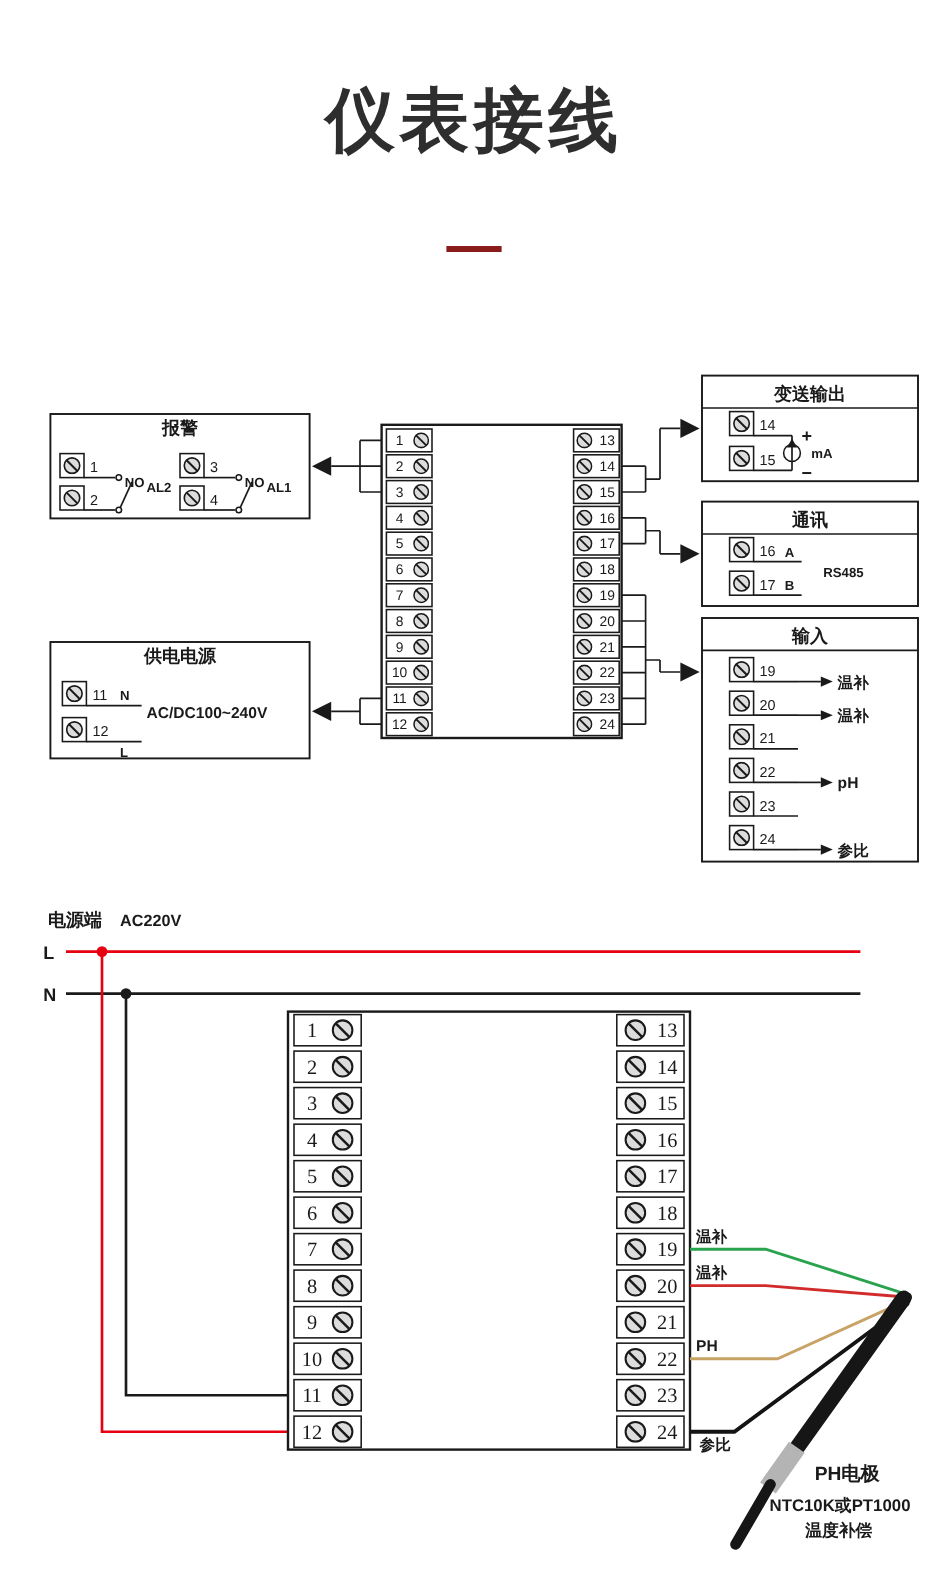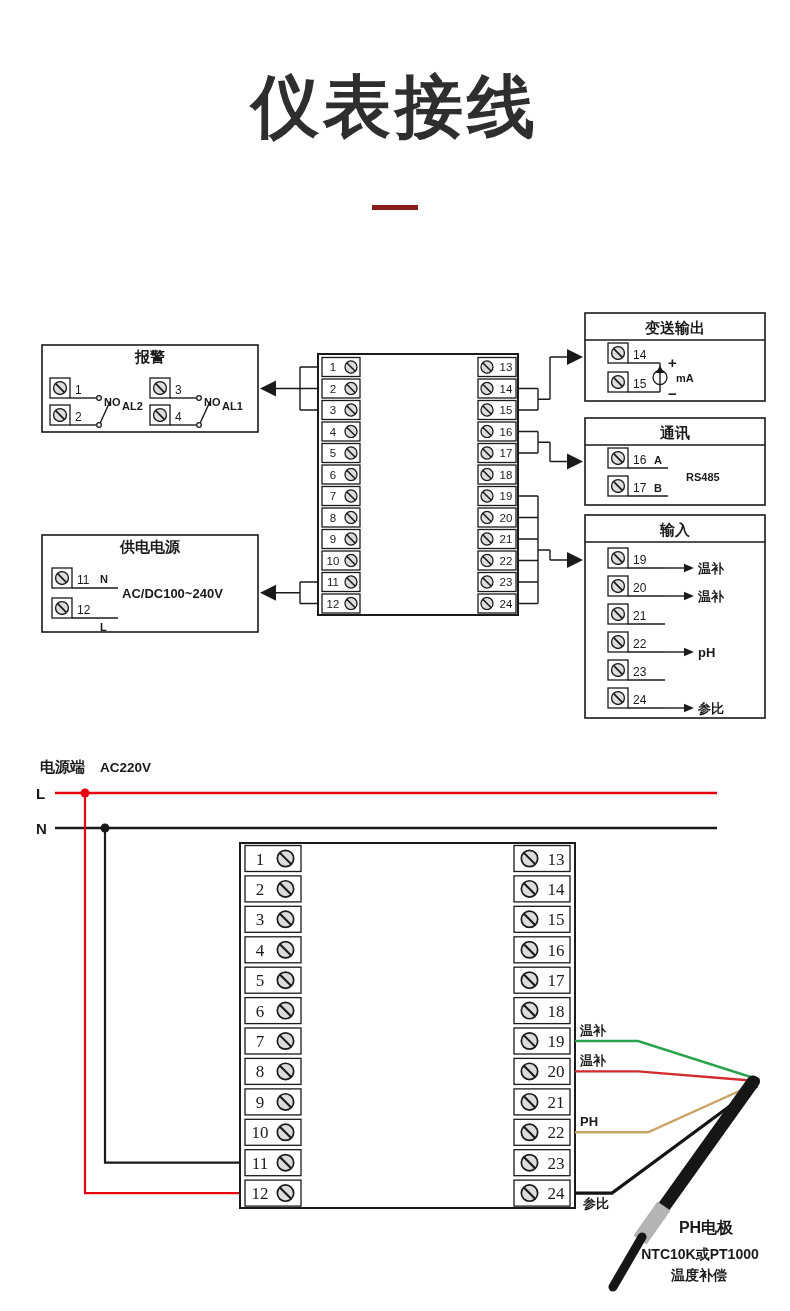--- a/index.html
+++ b/index.html
@@ -2,21 +2,21 @@
 <html style="--ink: #1a1a1a; --title: #2e2e2e; --accent: #8b1c1c; --rail_l: #e60012; --rail_n: #1a1a1a; --wire_temp1: #2aa34f; --wire_temp2: #d22b2b; --wire_ph: #c9a265; --wire_ref: #141414; --screw_fill: #dcdcdc; --probe_body: #161616; --probe_sleeve: #b4b4b4;"><head>
 <meta charset="utf-8">
 <style>
   html,body { margin:0; padding:0; }
   body {
     width:790px; height:1311px; background:#ffffff; position:relative;
     font-family:"Liberation Sans", sans-serif; overflow:hidden;
   }
   .page-title {
     position:absolute; top:62px; left:0; width:790px; text-align:center;
-    font-size:68px; font-weight:900; letter-spacing:4px; color:var(--title);
+    font-size:58px; font-weight:900; letter-spacing:4px; color:var(--title);
     font-family:Liberation Mono, monospace;
   }
   .title-dash {
     position:absolute; top:205px; left:372px; width:46px; height:5px;
     background:var(--accent);
   }
   svg { position:absolute; top:0; left:0; }
   svg text { font-family:"Liberation Sans", sans-serif; fill:var(--ink); }
   .box   { fill:#ffffff; stroke:var(--ink); stroke-width:1.6; }
   .blockbox { fill:#ffffff; stroke:var(--ink); stroke-width:2; }

